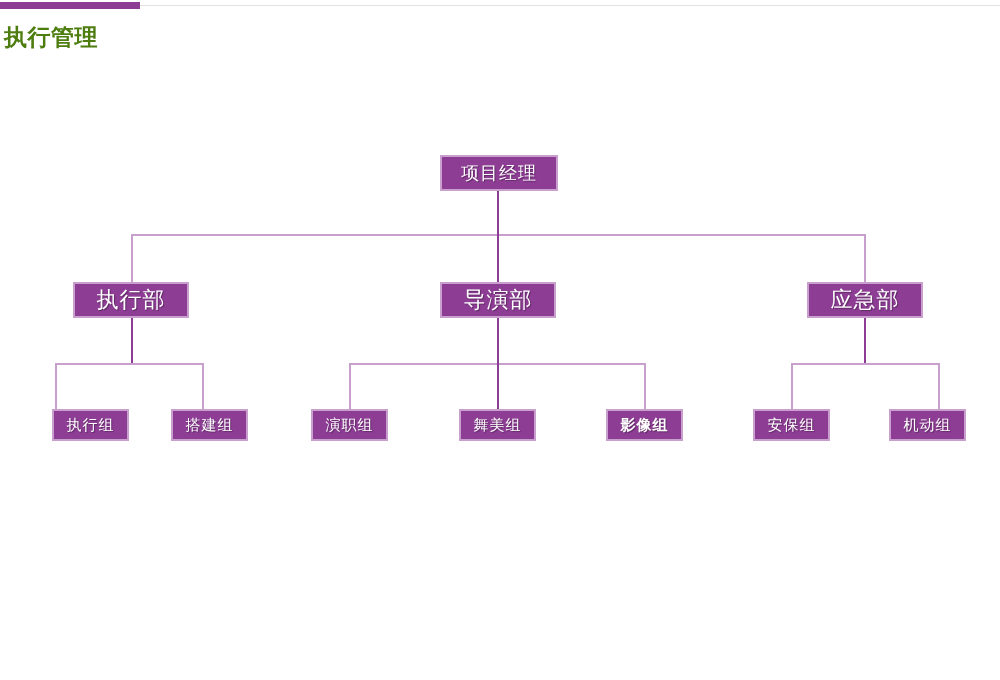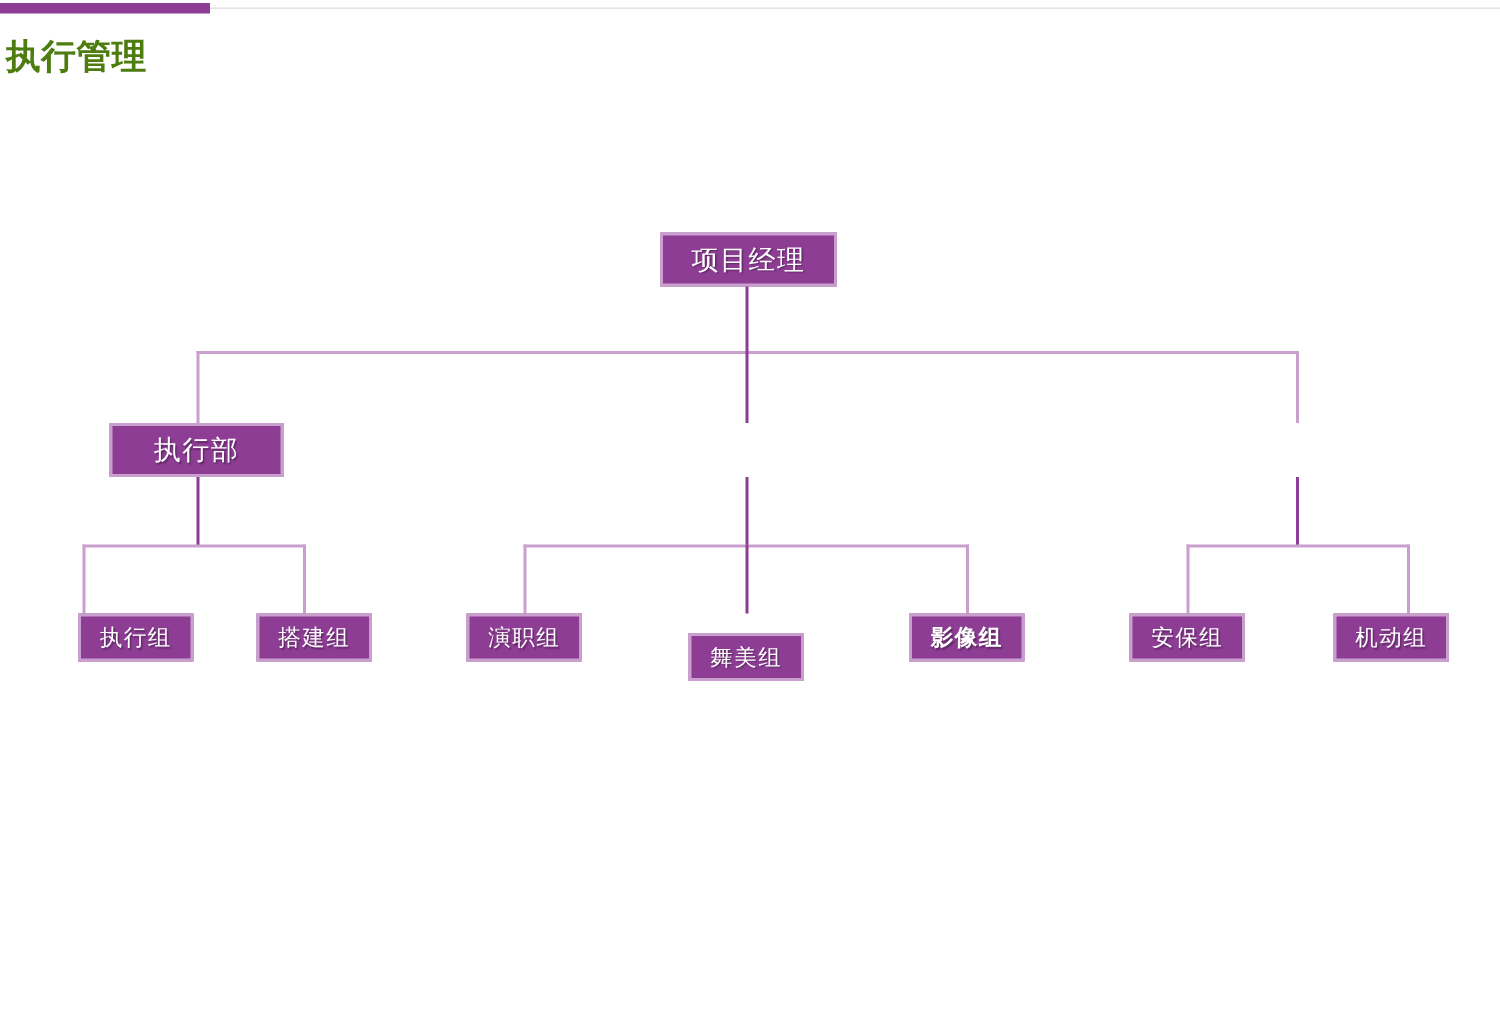--- a/index.html
+++ b/index.html
@@ -78,21 +78,21 @@
     letter-spacing: 1px;
   }
   .node-root {
     width: 118px;
     height: 36px;
     font-size: 18px;
   }
   .node-dept {
     width: 116px;
     height: 36px;
-    font-size: 18px;
+    font-size: 22px;
   }
   .node-team {
     width: 77px;
     height: 32px;
     font-size: 15px;
   }
 </style>
 </head>
 <body>
 
@@ -106,37 +106,39 @@
 
   <div class="conn-dark" style="left:497px; top:191px; width:2px; height:44px;"></div>
 
   <div class="conn" style="left:131px; top:234px; width:735px; height:2px;"></div>
 
   <div class="conn" style="left:131px; top:234px; width:2px; height:48px;"></div>
   <div class="conn-dark" style="left:497px; top:234px; width:2px; height:48px;"></div>
   <div class="conn" style="left:864px; top:234px; width:2px; height:48px;"></div>
 
   <div class="node node-dept" style="left:73px; top:282px;">执行部</div>
+  <div class="node node-dept" style="left:440px; top:282px;">导演部</div>
+  <div class="node node-dept" style="left:807px; top:282px;">应急部</div>
 
   <div class="conn-dark" style="left:131px; top:318px; width:2px; height:46px;"></div>
   <div class="conn" style="left:55px; top:363px; width:149px; height:2px;"></div>
   <div class="conn" style="left:55px; top:363px; width:2px; height:46px;"></div>
   <div class="conn" style="left:202px; top:363px; width:2px; height:46px;"></div>
 
   <div class="node node-team" style="left:17px; top:409px;margin-left:35px;">执行组</div>
   <div class="node node-team" style="left:171px; top:409px;font-family:Liberation Mono, monospace;">搭建组</div>
 
   <div class="conn-dark" style="left:497px; top:318px; width:2px; height:46px;"></div>
   <div class="conn" style="left:349px; top:363px; width:297px; height:2px;"></div>
   <div class="conn" style="left:349px; top:363px; width:2px; height:46px;"></div>
   <div class="conn-dark" style="left:497px; top:363px; width:2px; height:46px;"></div>
   <div class="conn" style="left:644px; top:363px; width:2px; height:46px;"></div>
 
   <div class="node node-team" style="left:311px; top:409px;">演职组</div>
-  <div class="node node-team" style="left:459px; top:409px;margin-top:13px;">舞美组</div>
+  <div class="node node-team" style="left:459px; top:409px;">舞美组</div>
   <div class="node node-team" style="left:606px; top:409px;font-weight:bold;">影像组</div>
 
   <div class="conn-dark" style="left:864px; top:318px; width:2px; height:46px;"></div>
   <div class="conn" style="left:791px; top:363px; width:149px; height:2px;"></div>
   <div class="conn" style="left:791px; top:363px; width:2px; height:46px;"></div>
   <div class="conn" style="left:938px; top:363px; width:2px; height:46px;"></div>
 
   <div class="node node-team" style="left:753px; top:409px;">安保组</div>
   <div class="node node-team" style="left:889px; top:409px;font-family:Liberation Mono, monospace;">机动组</div>
 

